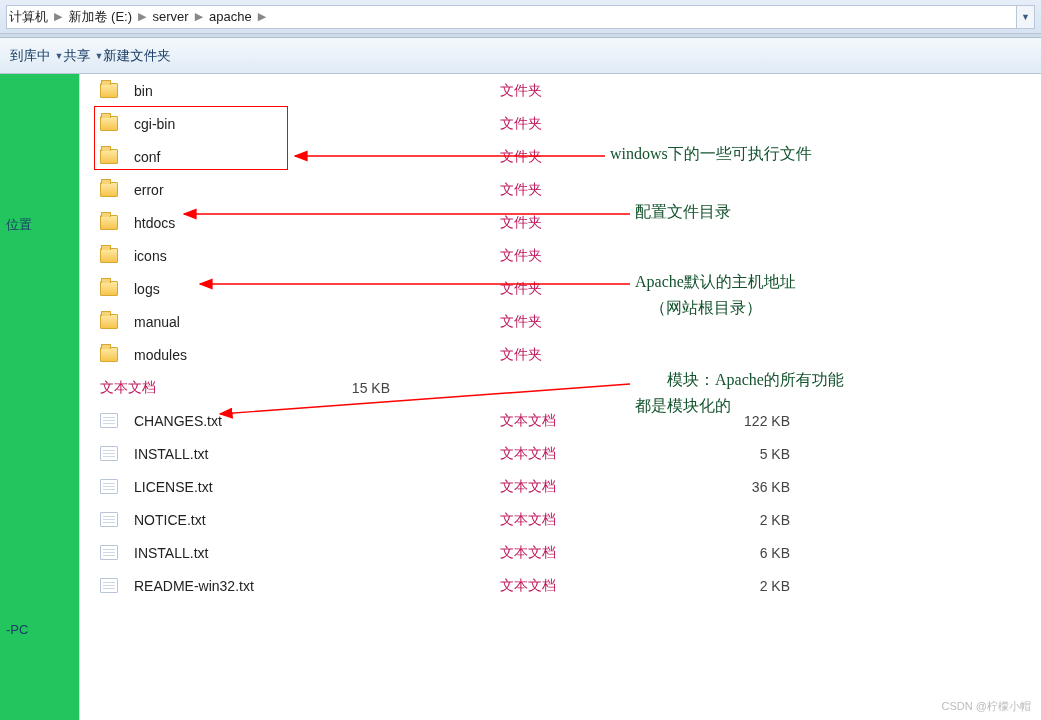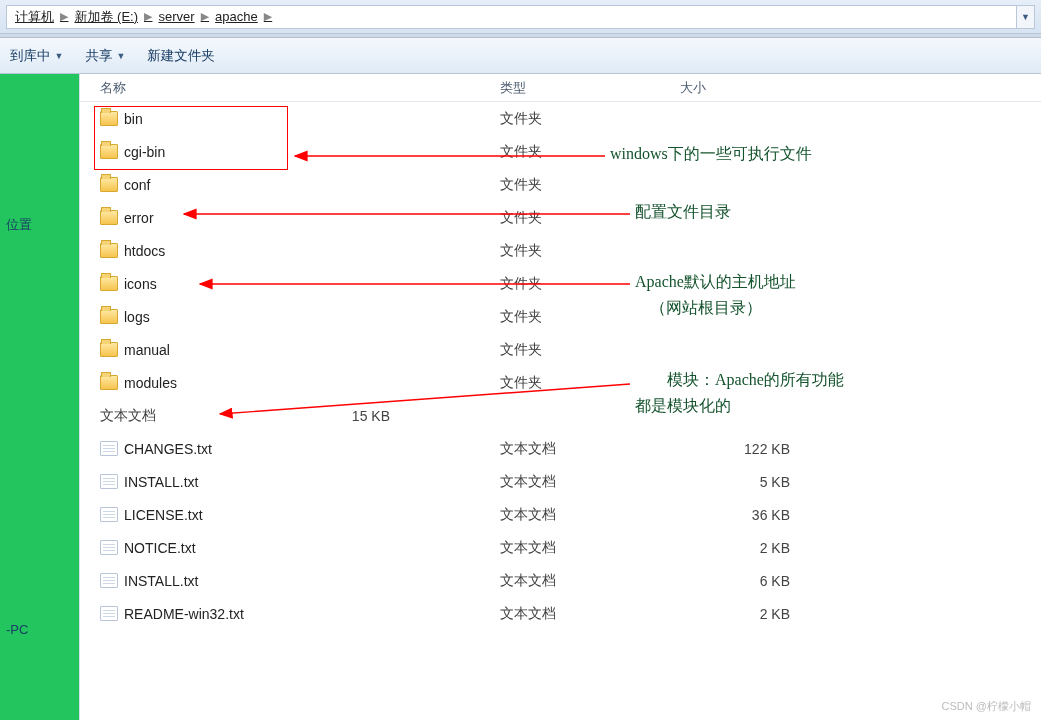--- a/index.html
+++ b/index.html
@@ -12,34 +12,34 @@
   }
   .addr-bar {
     height: 34px;
     background: linear-gradient(#e6eef8,#d7e4f2);
     border-bottom: 1px solid #b7c5d6;
     display: flex; align-items: center; padding: 0 6px;
   }
   .addr-crumbs {
     flex: 1; height: 24px;
     background: #fff; border: 1px solid #b9c7da;
-    display: flex; align-items: center; padding: 0 8px;
-    font-size: 13px; color: #222; text-decoration: underline;
+    display: flex; align-items: center; padding: 0 2px;
+    font-size: 13px; color: #222;
   }
   .addr-crumbs .sep { color:#888; margin:0 6px; font-size:11px; }
   .addr-dd {
     width: 18px; height: 24px; border:1px solid #b9c7da; border-left:none;
     background:#f2f6fb; display:flex; align-items:center; justify-content:center;
   }
   .divider-bar { height:4px; background:#cfdbe9; border-bottom:1px solid #b0bfd1; }
   .toolbar {
     height: 36px;
     background: linear-gradient(#f4f8fd,#e0ebf6);
     border-bottom:1px solid #b7c5d6;
-    display:flex; align-items:center; padding:0 10px; gap:22px;
+    display:flex; align-items:center; padding:0 10px; 
     color:#1a3e66; font-size:13.5px;
   }
   .tool-btn { display:flex; align-items:center; gap:4px; cursor:pointer; }
   .caret { font-size:9px; color:#3b5b80; }
   .main { display:flex; height: calc(720px - 34px - 4px - 36px); }
   .sidebar {
     width: 80px; border-right:1px solid #d5dde6;
     background:#22c55e; padding:8px 6px; font-size:13px; color:#1a3e66;
   }
   .sidebar .node { padding:4px 0; }
@@ -50,22 +50,22 @@
     padding-left: 20px;
   }
   .col-name  { width: 400px; }
   .col-type  { width: 180px; }
   .col-size  { width: 140px; text-align:left; }
   .file-list { position:relative; }
   .row {
     display:flex; align-items:center; height:33px; padding-left:20px;
     font-size:14px; color:#222;
   }
-  .row .name-cell { width:400px; display:flex; align-items:center; gap:6px; }
-  .row .type-cell { width:180px; color:#404040; }
+  .row .name-cell { width:400px; display:flex; align-items:center; gap:16px; }
+  .row .type-cell { width:180px; color:#be185d; }
   .row .size-cell { width:140px; color:#444; text-align:right; padding-right:30px; }
   .icon-folder, .icon-file {
     width:18px; height:15px; display:inline-block; flex-shrink:0;
   }
   .icon-folder {
     background: linear-gradient(#ffe9a3,#f6c44e);
     border:1px solid #d6a82f; border-radius:1px; position:relative;
   }
   .icon-folder::before {
     content:""; position:absolute; top:-4px; left:0; width:8px; height:4px;
@@ -128,25 +128,20 @@
 
 <div class="main">
   <div class="sidebar">
     <div style="height:130px"></div>
     <div class="node">位置</div>
     <div style="height:380px"></div>
     <div class="node">-PC</div>
   </div>
 
   <div class="content">
-    <div class="col-headers">
-      <div class="col-name">名称</div>
-      <div class="col-type">类型</div>
-      <div class="col-size">大小</div>
-    </div>
 
     <div class="file-list" id="file-list">
 
     <div class="row">
           <div class="name-cell">
             <span class="icon-folder"></span>
             <span>bin</span>
           </div>
           <div class="type-cell">文件夹</div>
           <div class="size-cell"></div>

